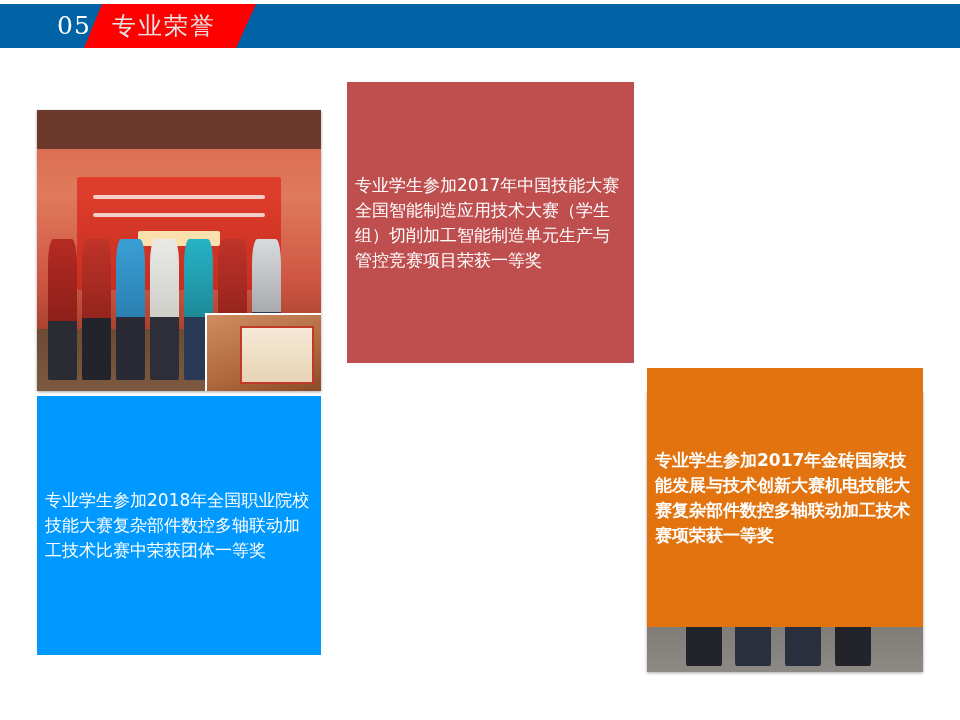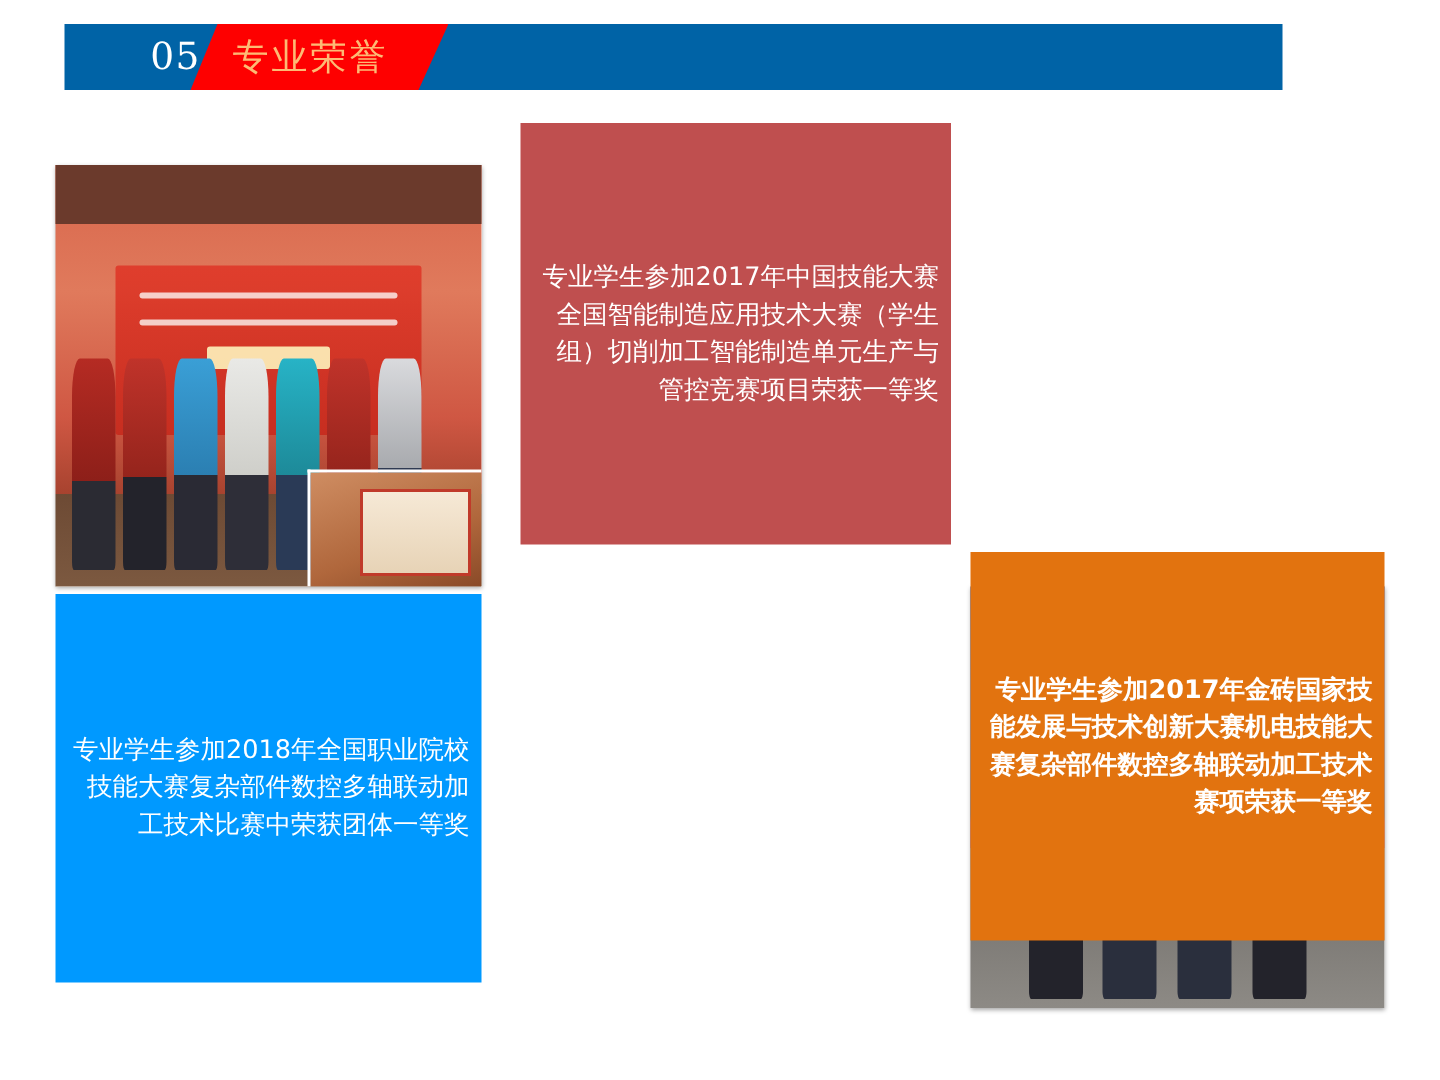--- a/index.html
+++ b/index.html
@@ -11,25 +11,24 @@
     height: 720px;
     background: #ffffff;
     font-family: "DejaVu Sans", "Liberation Sans", sans-serif;
     overflow: hidden;
     position: relative;
   }
 
   
   .header {
     position: absolute;
-    left: 0; top: 16px;
-    width: 812px; height: 44px;
+    left: 0; top: 4px;
+    width: 960px; height: 44px;
     background: #0063a6;
     overflow: hidden;
-    margin-left: 43px;
   }
   .header-number {
     position: absolute;
     left: 46px; top: 4px;
     width: 56px;
     font-size: 25px;
     line-height: 36px;
     color: #ffffff;
     letter-spacing: 1px;
     text-align: center;
@@ -41,21 +40,21 @@
     width: 172px; height: 44px;
     background: #fe0000;
     -webkit-clip-path: polygon(18px 0, 172px 0, 152px 44px, 0 44px);
     clip-path: polygon(18px 0, 172px 0, 152px 44px, 0 44px);
   }
   .header-title {
     position: absolute;
     left: 112px; top: 5px;
     font-size: 24px;
     line-height: 34px;
-    color: #fdba74;
+    color: #e5e5e5;
     letter-spacing: 2px;
     white-space: nowrap;
   }
 
   
   .grid {
     position: absolute;
     left: 37px; top: 82px;
     width: 886px;
     height: 545px;
@@ -72,21 +71,21 @@
   .c3 { left: 610px; width: 276px; font-weight: bold; }
   
   .r1 { top: 0px;   height: 281px; }
   .r2 { top: 286px; height: 259px; }
 
   
   .caption {
     display: flex;
     align-items: center;
     justify-content: center;
-    text-align: right;
+    text-align: left;
     color: #ffffff;
     font-size: 17px;
     line-height: 25px;
     padding: 17px 8px;
     box-sizing: border-box;
     letter-spacing: 0px;
   }
   .caption-red    { background: #bf4f4f; }
   .caption-blue   { background: #0099ff; }
   .caption-orange { background: #e2730f; }

